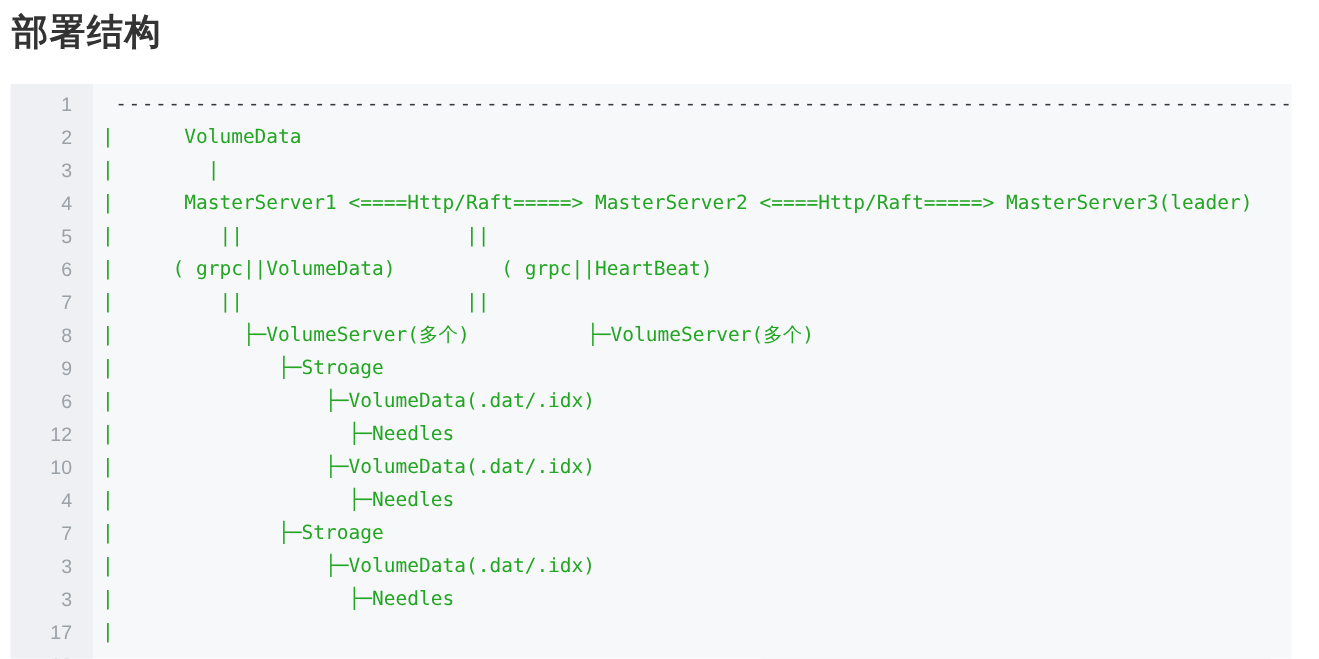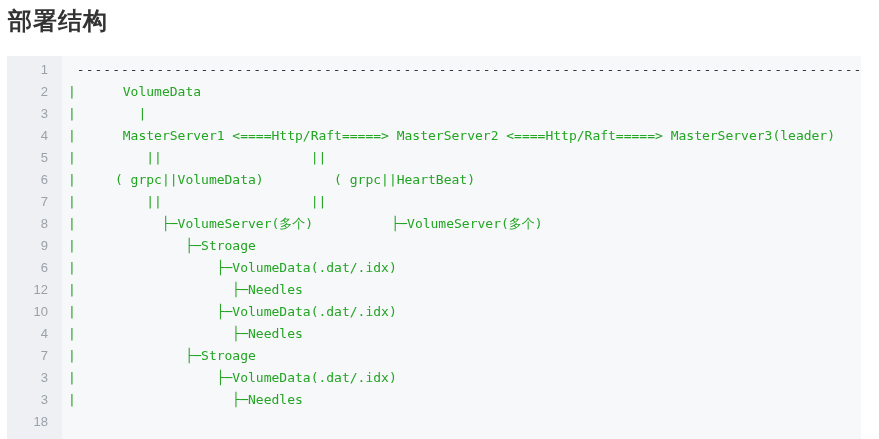--- a/index.html
+++ b/index.html
@@ -111,18 +111,22 @@
         </div>
         <div class="row">
           <span class="ln">3</span>
           <span class="ct">|                  ├─VolumeData(.dat/.idx)</span>
         </div>
         <div class="row">
           <span class="ln">3</span>
           <span class="ct">|                    ├─Needles</span>
         </div>
         <div class="row">
+          <span class="ln">17</span>
+          <span class="ct">|</span>
+        </div>
+        <div class="row">
           <span class="ln">18</span>
           <span class="ct"></span>
         </div>
       </div>
   </div>
 </div>
 
 </body></html>

